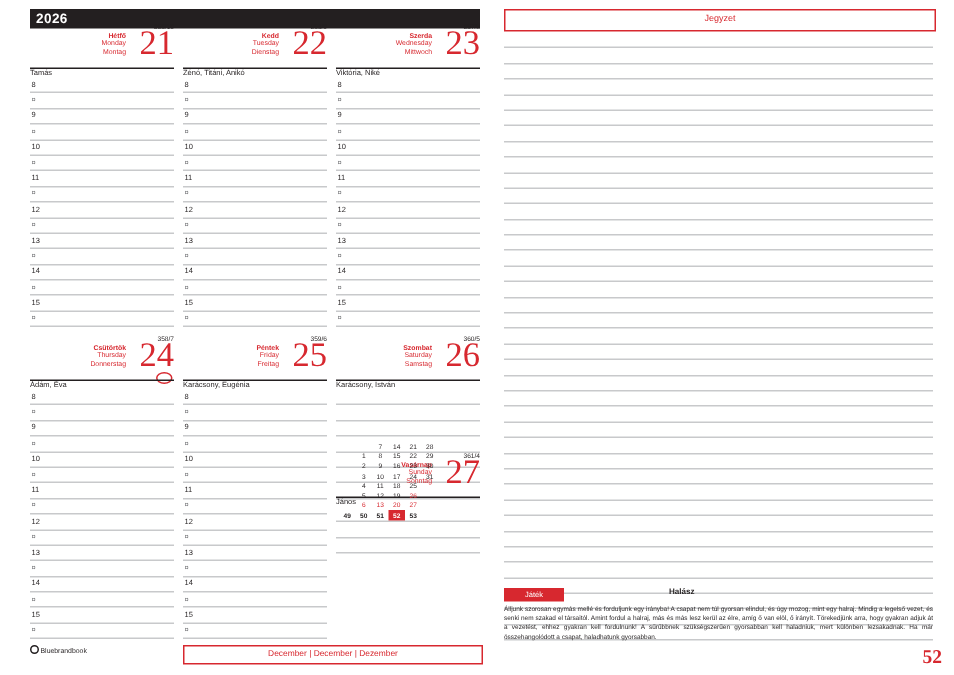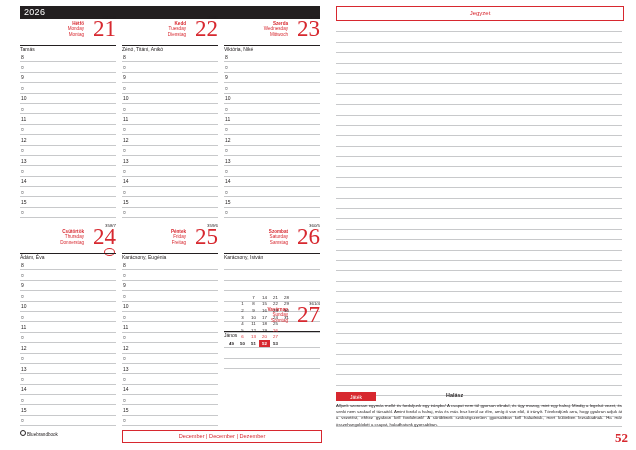--- a/index.html
+++ b/index.html
@@ -2,21 +2,21 @@
 <html><head>
 <meta charset="utf-8">
 <style>
   html,body{margin:0;padding:0;background:#ffffff;}
   body{width:636px;height:450px;font-family:"Liberation Sans",sans-serif;color:#231f20;}
   .page{position:relative;width:636px;height:450px;overflow:hidden;}
 
   
   .planner{position:absolute;left:20px;top:6px;width:300px;height:438px;}
   .yearbar{position:relative;width:300px;height:13px;background:#231f20;}
-  .yearbar span{position:absolute;left:4px;top:1px;color:#fff;font-size:9px;font-weight:normal;letter-spacing:.3px;}
+  .yearbar span{position:absolute;left:4px;top:1px;color:#fff;font-size:9px;font-weight:bold;letter-spacing:.3px;}
 
   .daycol{position:absolute;width:96px;top:14px;}
   .daycol.c1{left:0;}
   .daycol.c2{left:102px;}
   .daycol.c3{left:204px;}
 
   .dayhead{position:relative;height:30px;}
   .dow{position:absolute;left:0;top:1px;width:64px;text-align:right;font-size:4.6px;line-height:5.3px;color:#d7282f;}
   .dow b{display:block;font-weight:bold;}
   .dow i{display:block;font-style:normal;}

